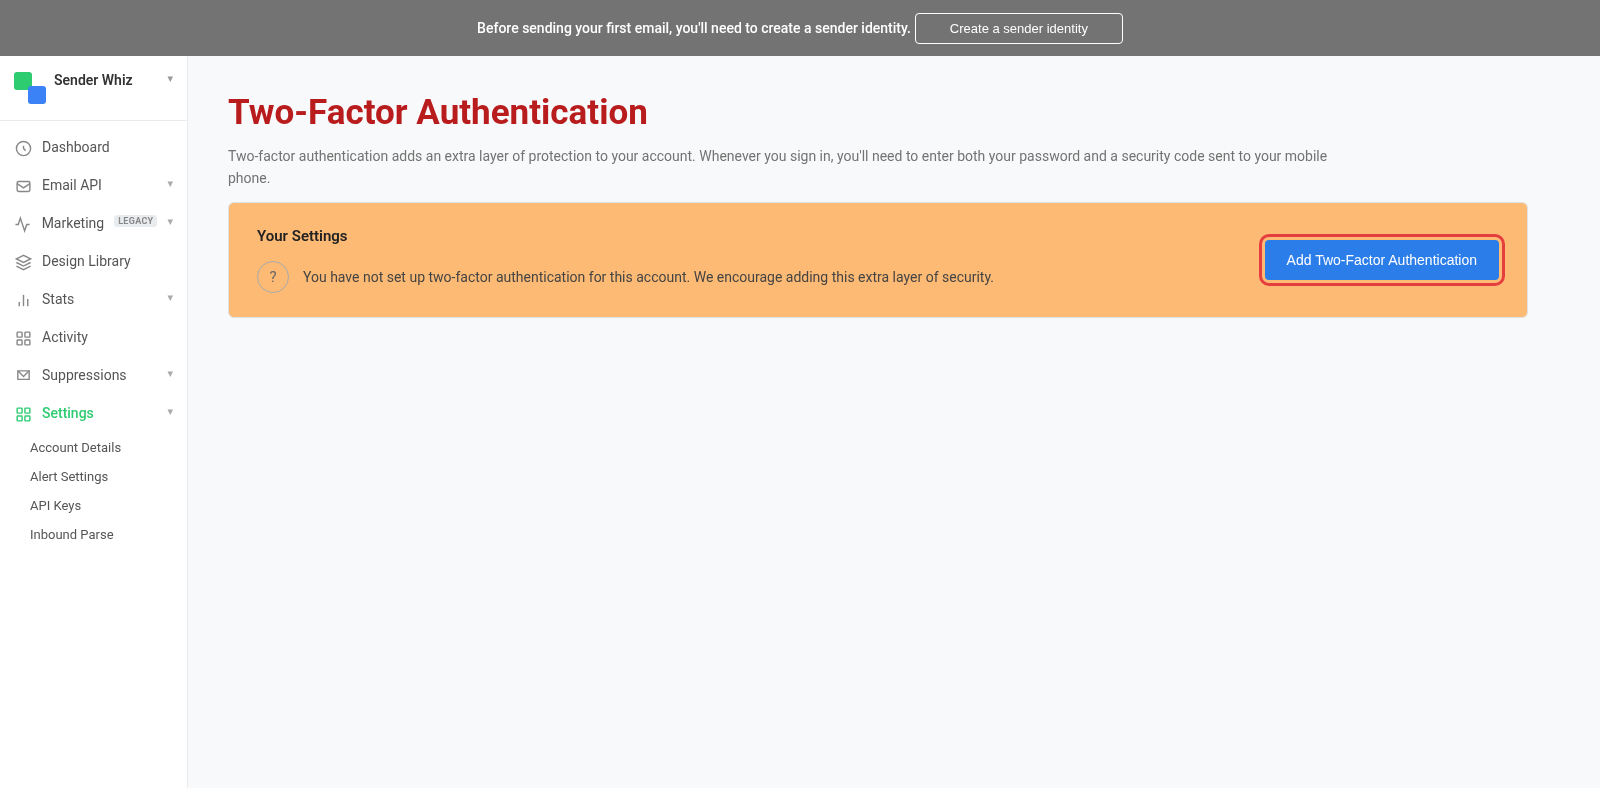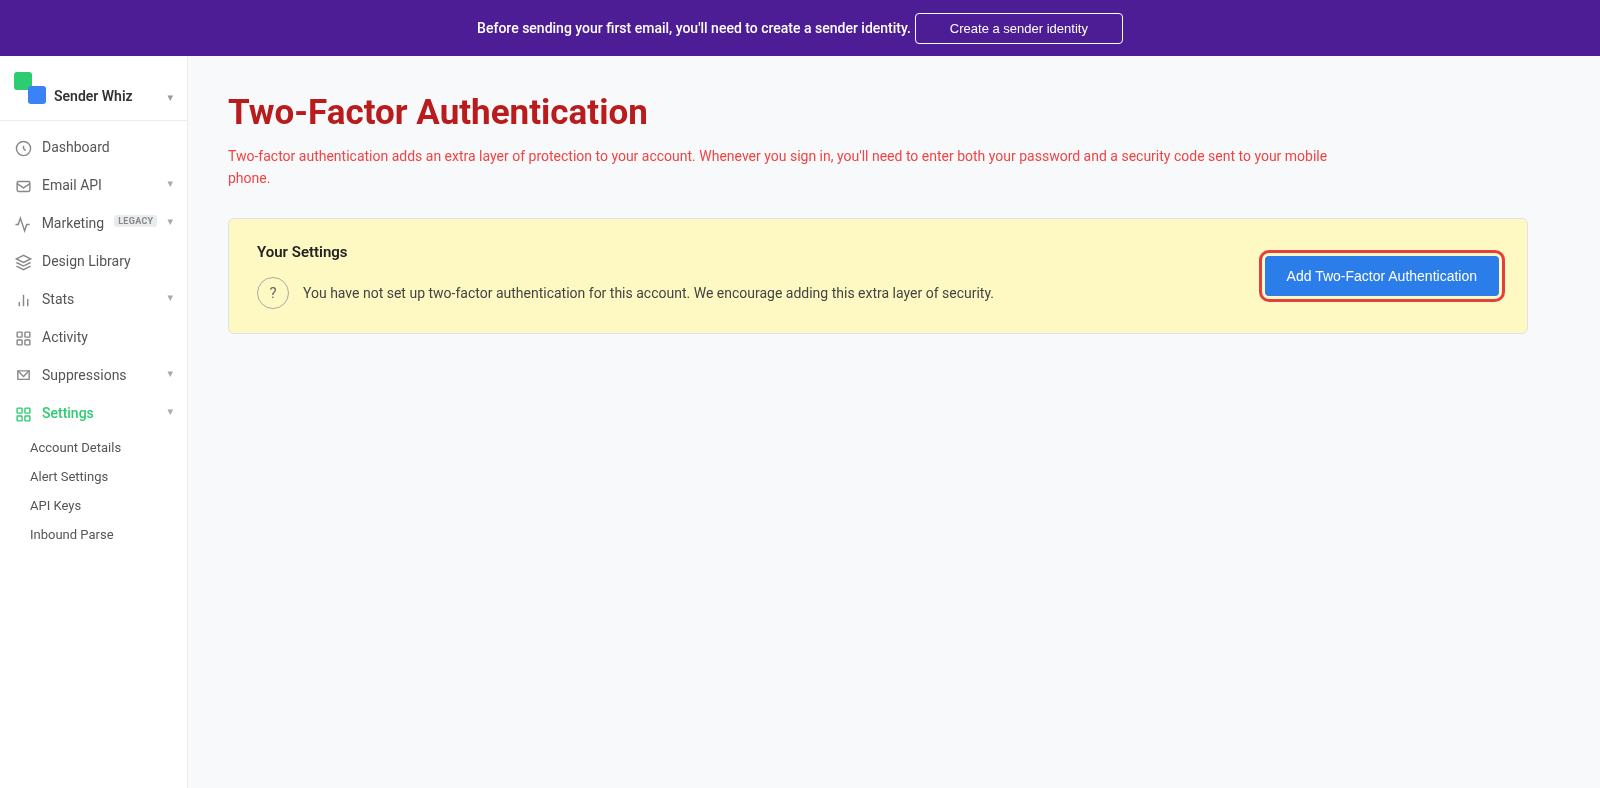--- a/index.html
+++ b/index.html
@@ -1,20 +1,20 @@
 <!DOCTYPE html>
 <html><head>
   <meta charset="utf-8">
   <style>
     * { margin: 0; padding: 0; box-sizing: border-box; }
     body { font-family: -apple-system, BlinkMacSystemFont, 'Segoe UI', Roboto, sans-serif; background: #f8f9fa; color: #333; }
 
     
     .top-banner {
-      background: #4c1d95;
+      background: #737373;
       color: white;
       display: flex;
       align-items: center;
       justify-content: center;
       gap: 4px;
       padding: 12px 20px;
       min-height: 56px;
     }
     .top-banner-text {
       font-size: 14px;
@@ -42,21 +42,21 @@
       width: 188px;
       background: white;
       border-right: 1px solid #e9ecef;
       display: flex;
       flex-direction: column;
       overflow-y: auto;
       flex-shrink: 0;
     }
     .sidebar-brand {
       display: flex;
-      align-items: flex-end;
+      align-items: flex-start;
       gap: 8px;
       padding: 16px 14px;
       border-bottom: 1px solid #e9ecef;
       cursor: pointer;
     }
     .brand-icon {
       width: 32px;
       height: 32px;
       position: relative;
       flex-shrink: 0;
@@ -154,29 +154,29 @@
     }
 
     .page-title {
       font-size: 35px;
       font-weight: 700;
       color: #b91c1c;
       margin-bottom: 12px;
     }
     .page-description {
       font-size: 14px;
-      color: #ef4444;
-      margin-bottom: 28px;
+      color: #737373;
+      margin-bottom: 12px;
       line-height: 1.6;
       max-width: 1100px;
     }
 
     
     .settings-card {
-      background: #fef9c3;
+      background: #fdba74;
       border: 1px solid #dee2e6;
       border-radius: 6px;
       padding: 24px 28px;
       display: flex;
       align-items: center;
       justify-content: space-between;
       max-width: 1300px;
     }
     .settings-card-left {
       display: flex;

